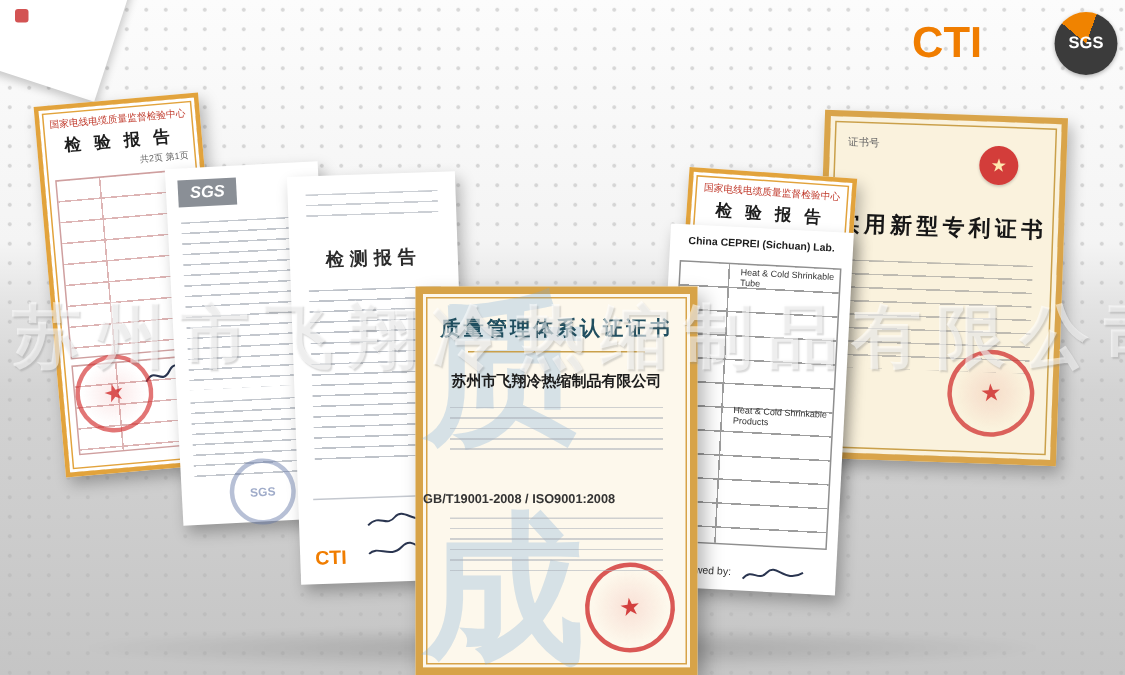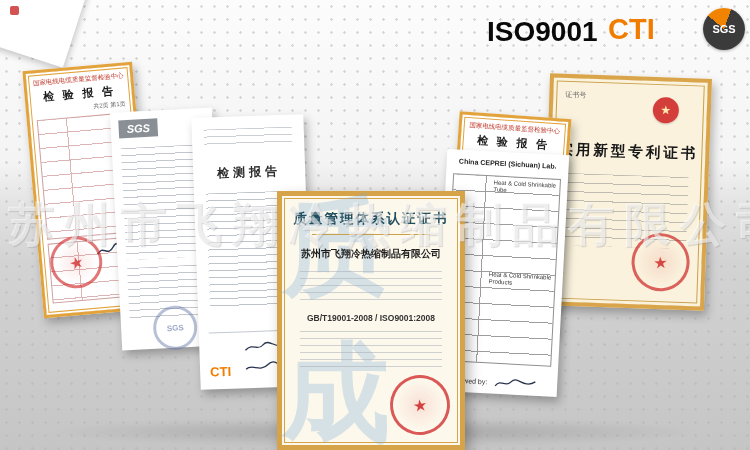--- a/index.html
+++ b/index.html
@@ -88,21 +88,21 @@
     box-shadow:inset 0 0 0 2px #fdf8ec,inset 0 0 0 3px #d7a348,4px 6px 12px rgba(0,0,0,.3);}
   .big-glyph{position:absolute;inset:0;display:flex;align-items:center;justify-content:center;
     font-size:108px;font-weight:bold;color:rgba(125,172,216,.30);z-index:0;
     font-family:"Liberation Serif",serif;letter-spacing:-8px;pointer-events:none;}
   .certD .inner{position:relative;z-index:1;height:100%;}
   .q-title{padding-top:14px;text-align:center;font-size:13.5px;font-weight:bold;letter-spacing:2px;
     color:#1f4e5f;font-family:"Liberation Serif",serif;}
   .q-bar{height:1px;background:#caa04a;margin:6px 30px 0 30px;}
   .q-company{margin-top:12px;text-align:center;font-size:10px;font-weight:bold;color:#1d1d1d;}
   .q-lines1{margin:10px 18px 0 18px;height:34px;opacity:.55;}
-  .q-std{margin-top:8px;text-align:center;font-size:8.5px;font-weight:bold;color:#333;}
+  .q-std{margin-top:22px;font-size:8.5px;font-weight:bold;color:#333;}
   .q-lines2{margin:8px 18px 0 18px;height:40px;opacity:.55;}
   .q-issuer{position:absolute;bottom:14px;left:0;right:0;text-align:center;font-size:9px;
     font-weight:bold;color:#2a2a2a;}
   .certD .stamp{right:10px;bottom:10px;width:54px;height:54px;transform:rotate(-8deg);
     border-width:3px;border-color:rgba(205,35,35,.75);color:rgba(205,35,35,.85);}
 
   
   .certE{left:441px;top:152px;width:122px;height:242px;transform:rotate(3deg);z-index:7;}
   .e-header{margin-top:8px;text-align:center;font-size:7px;font-weight:bold;color:#1d1d1d;white-space:nowrap;}
   .e-grid{position:absolute;left:7px;right:7px;top:24px;bottom:30px;border:1px solid #8f8f8f;
@@ -143,21 +143,20 @@
 </head>
 <body>
 
 <div class="stage">
   <div class="dots"></div>
   <div class="ground"></div>
 
   <div class="crop-card"></div>
   <div class="crop-mark"></div>
 
-  <div class="iso">ISO9001</div>
   <div class="cti-badge">CTI</div>
   <div class="sgs-circ">
     <span>SGS</span>
   </div>
 
   <div class="cert certG">
     <div class="g-no">证书号</div>
     <div class="g-emblem">
       <span>★</span>
     </div>

